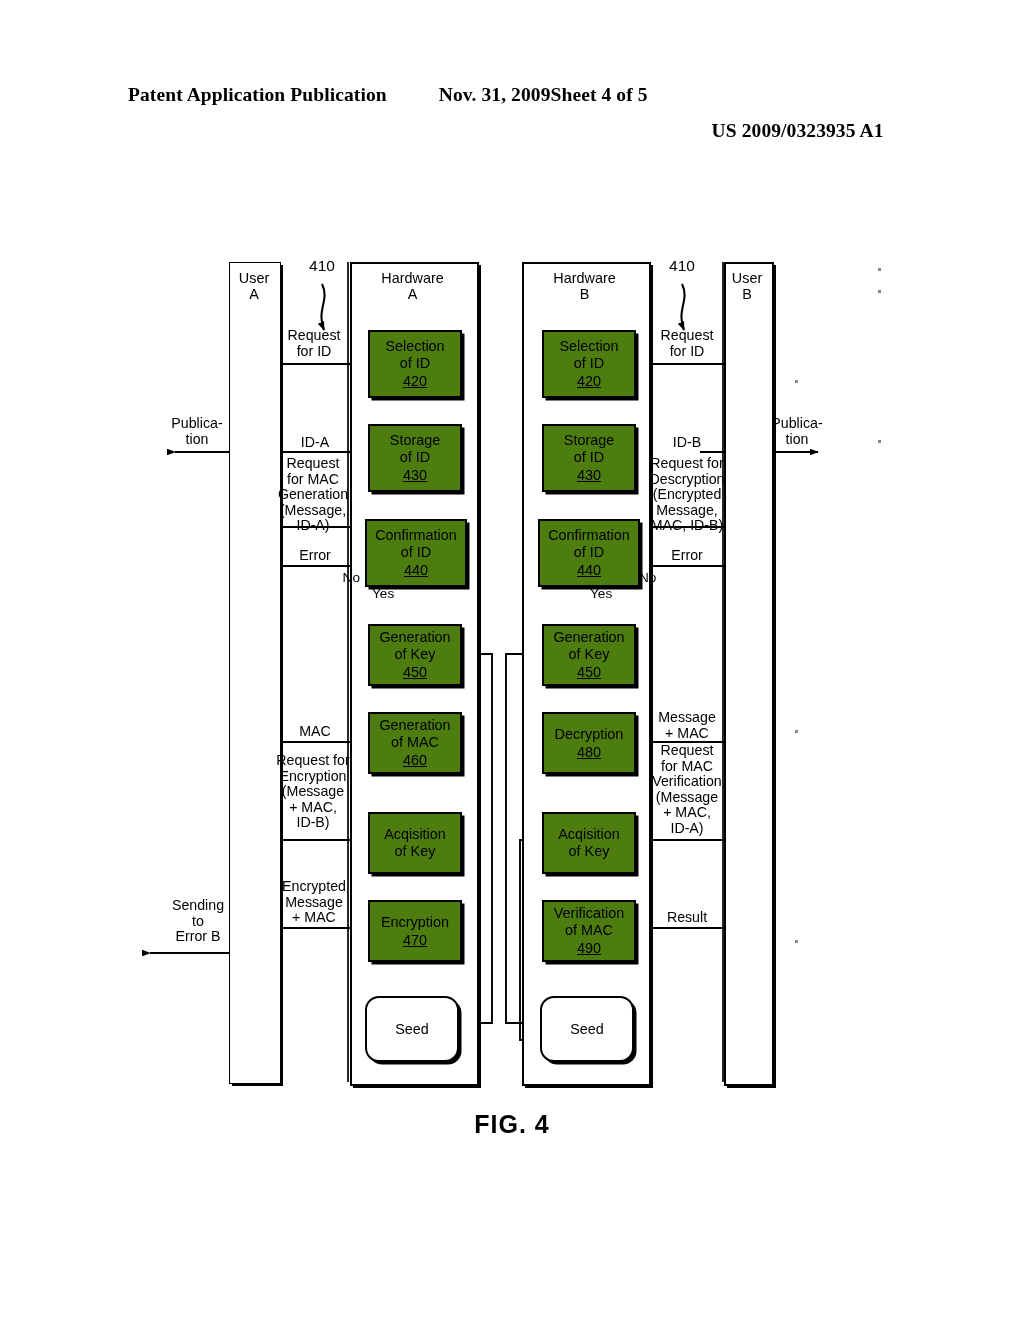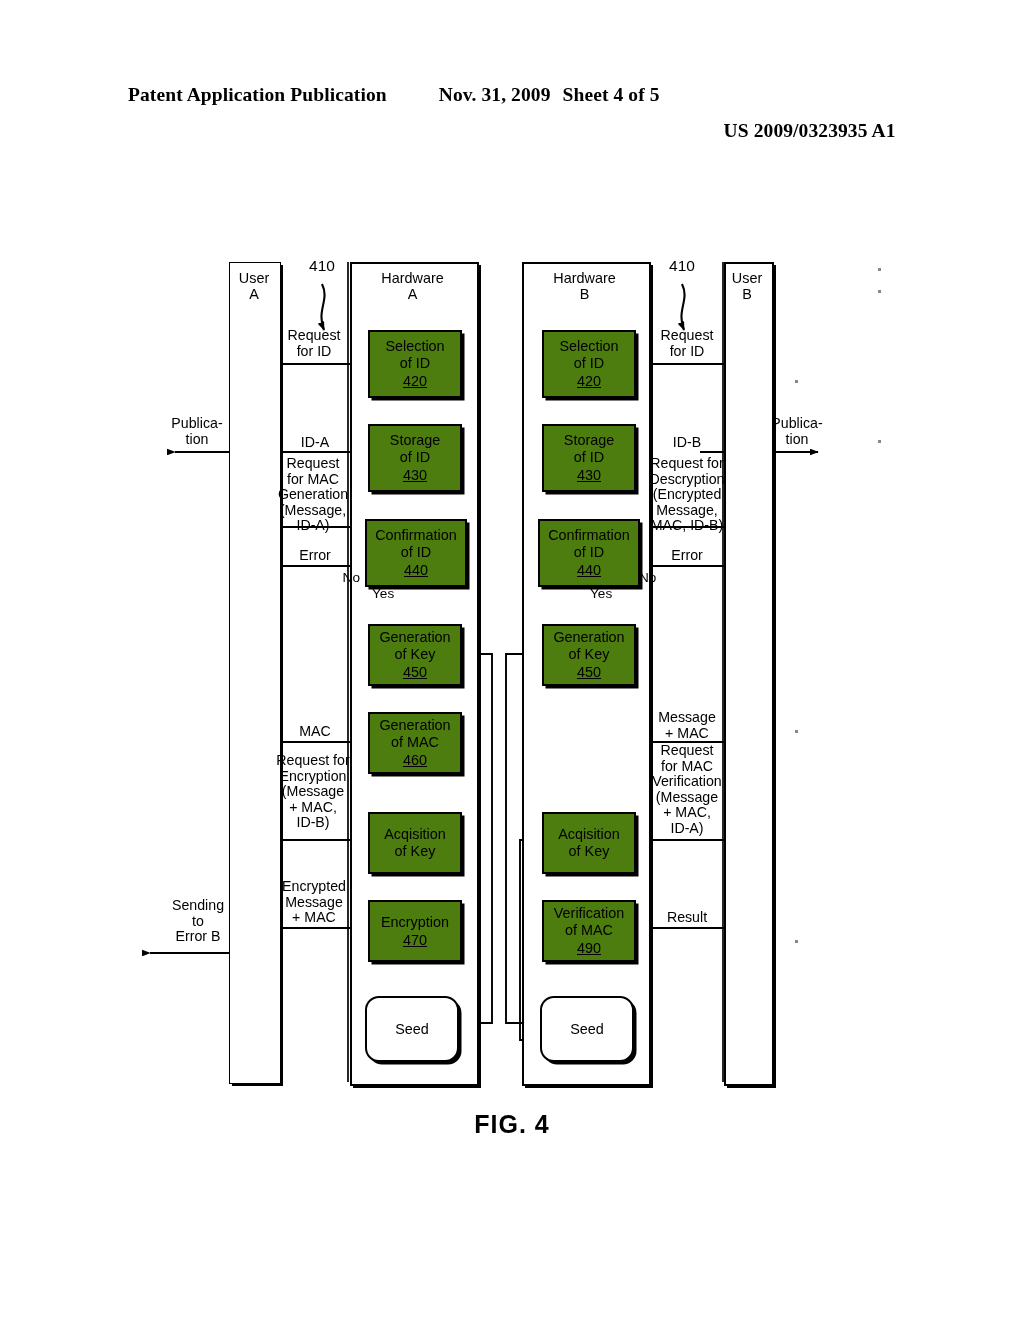--- a/index.html
+++ b/index.html
@@ -7,21 +7,21 @@
 
   
   #page-header{
     position:absolute;left:0;top:84px;width:1024px;
     font-family:"Liberation Serif",serif;font-weight:bold;font-size:19.5px;
     letter-spacing:.1px;
   }
   #page-header .hrow{display:flex;padding:0 128px 0 128px;}
   #page-header .h-pub{}
   #page-header .h-date{margin-left:52px;}
-  #page-header .h-sheet{margin-left:12px;}
+  #page-header .h-sheet{}
   #page-header .h-num{margin-left:64px;margin-top:36px;}
 
   
   #figure{position:absolute;left:0;top:0;width:1024px;height:1320px;}
   #figure svg{position:absolute;left:0;top:0;}
 
   .lbl{position:absolute;font-family:"Liberation Sans",sans-serif;font-size:14.2px;
        line-height:15.6px;text-align:center;white-space:pre-line;color:#000;}
   .lbl.sm{font-size:13.6px;line-height:15.2px;}
 
@@ -228,20 +228,24 @@
   </div>
   <div class="pbox" style="left:538px;top:519px;width:98px;height:64px;">
     <span style="white-space:pre-line;">Confirmation
 of ID</span>
     <span class="ref">440</span>
   </div>
   <div class="pbox" style="left:542px;top:624px;width:90px;height:58px;">
     <span style="white-space:pre-line;">Generation
 of Key</span>
     <span class="ref">450</span>
+  </div>
+  <div class="pbox" style="left:542px;top:712px;width:90px;height:58px;">
+    <span style="white-space:pre-line;">Decryption</span>
+    <span class="ref">480</span>
   </div>
   <div class="pbox" style="left:542px;top:812px;width:90px;height:58px;">
     <span style="white-space:pre-line;">Acqisition
 of Key</span>
   </div>
   <div class="pbox" style="left:542px;top:900px;width:90px;height:58px;">
     <span style="white-space:pre-line;">Verification
 of MAC</span>
     <span class="ref">490</span>
   </div>

